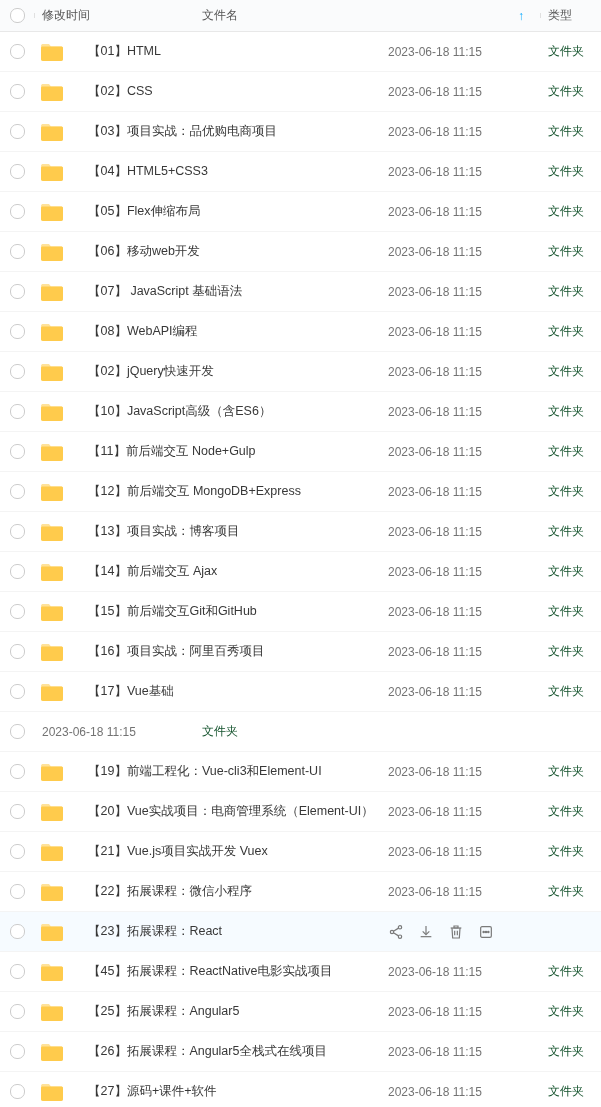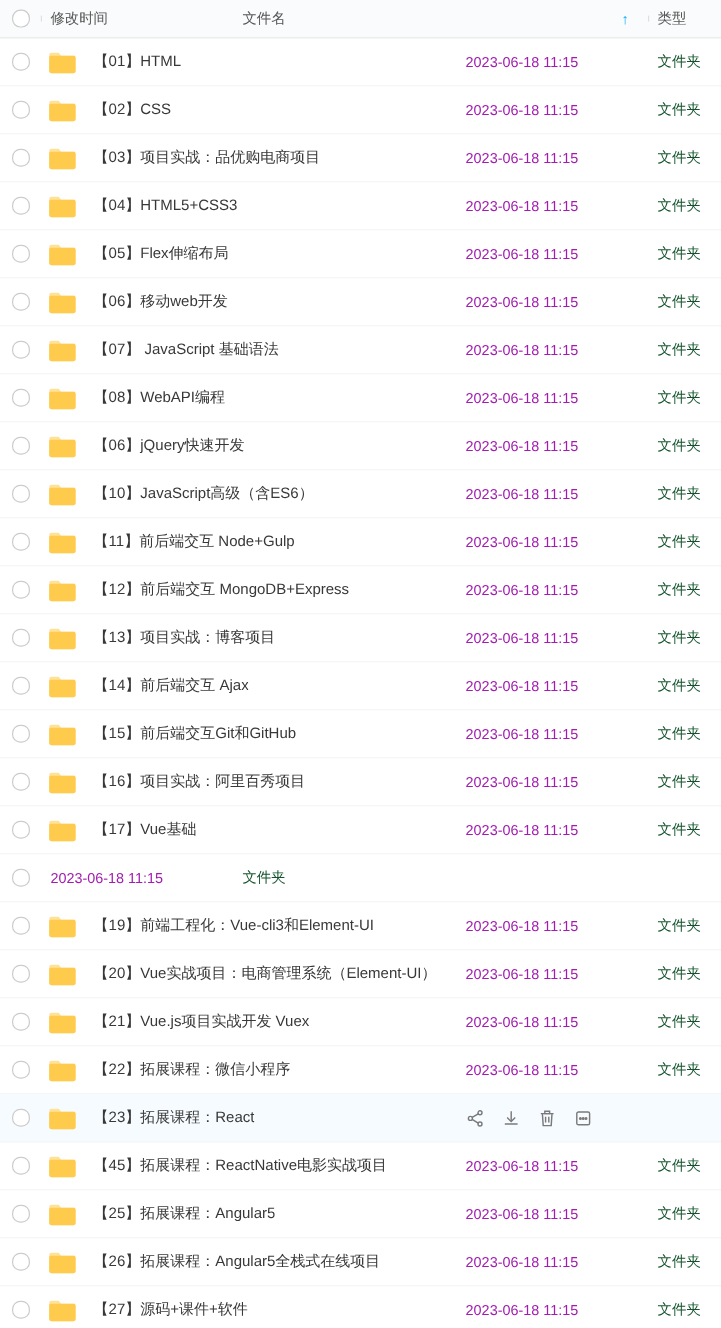--- a/index.html
+++ b/index.html
@@ -7,22 +7,22 @@
 .header { display: flex; align-items: center; height: 32px; border-bottom: 1px solid #e8e8e8; background: #fafbfc; }
 .header .hcheck { width: 34px; display: flex; justify-content: center; }
 .header .col { padding: 0 8px; color: #555; font-size: 12px; position: relative; }
 .header .col-name { flex: 0 0 346px; display: flex; align-items: center; }
 .header .col-date { flex: 0 0 160px; }
 .header .col-type { flex: 1; }
 .header .divider::before { content: ""; position: absolute; left: 0; top: 6px; bottom: 6px; width: 1px; background: #e0e0e0; }
 .sort-arrow { color: #09AAFF; margin-left: auto; margin-right: 8px; font-size: 12px; font-weight: bold; }
 .row { display: flex; align-items: center; height: 40px; border-bottom: 1px solid #f4f4f4; }
 .row .cell-check { width: 34px; display: flex; justify-content: center; }
-.row .cell-name { flex: 0 0 346px; display: flex; align-items: center; padding-left: 6px; gap: 14px; overflow: hidden; }
-.row .cell-date { flex: 0 0 160px; color: #a21caf; font-size: 12px; padding-left: 8px; }
+.row .cell-name { flex: 0 0 346px; display: flex; align-items: center; padding-left: 6px; gap: 24px; overflow: hidden; }
+.row .cell-date { flex: 0 0 160px; color: #737373; font-size: 12px; padding-left: 8px; }
 .row .cell-type { flex: 1; color: #14532d; font-size: 12px; padding-left: 8px; }
 .row .cell-actions { flex: 0 0 160px; display: flex; align-items: center; gap: 14px; padding-left: 8px; color: #666; }
 .row .cell-actions + .cell-type { flex: 1; }
 .checkbox { width: 15px; height: 15px; border: 1px solid #ccc; border-radius: 7px; background: #fff; }
 .folder { width: 24px; height: 20px; position: relative; flex-shrink: 0; }
 .folder svg { width: 100%; height: 100%; display: block; }
 .filename { color: #383838; font-size: 12.5px; white-space: nowrap; overflow: hidden; text-overflow: ellipsis; }
 .action-icon { width: 16px; height: 16px; display: flex; align-items: center; justify-content: center; color: #7a7a7a; cursor: pointer; }
 .action-icon svg { width: 100%; height: 100%; }
 </style>
@@ -178,21 +178,21 @@
       <div class="cell-check">
         <div class="checkbox"></div>
       </div>
       <div class="cell-name">
         <div class="folder">
           <svg viewBox="0 0 24 20">
             <path d="M1 4 C1 2.5 2 2 3 2 L9 2 L11 4.5 L21 4.5 C22.5 4.5 23 5.3 23 6.5 L23 17 C23 18.5 22.2 19 21 19 L3 19 C1.8 19 1 18.3 1 17 Z" fill="#FFE29A"></path>
             <path d="M1 6 C1 5 1.7 4.5 3 4.5 L21 4.5 C22.3 4.5 23 5 23 6 L23 17 C23 18.3 22.2 19 21 19 L3 19 C1.8 19 1 18.3 1 17 Z" fill="#FFCB4C"></path>
           </svg>
         </div>
-        <span class="filename">【06】jQuery快速开发</span>
+        <span class="filename">【02】jQuery快速开发</span>
       </div>
       <div class="cell-date">2023-06-18 11:15</div>
       <div class="cell-type">文件夹</div>
     </div>
     <div class="row">
       <div class="cell-check">
         <div class="checkbox"></div>
       </div>
       <div class="cell-name">
         <div class="folder">

